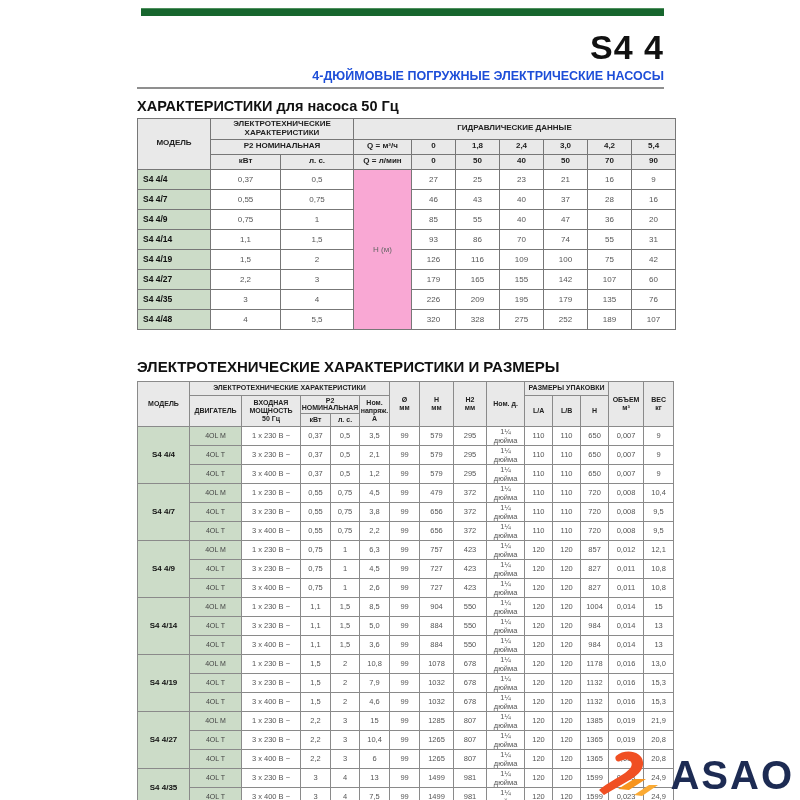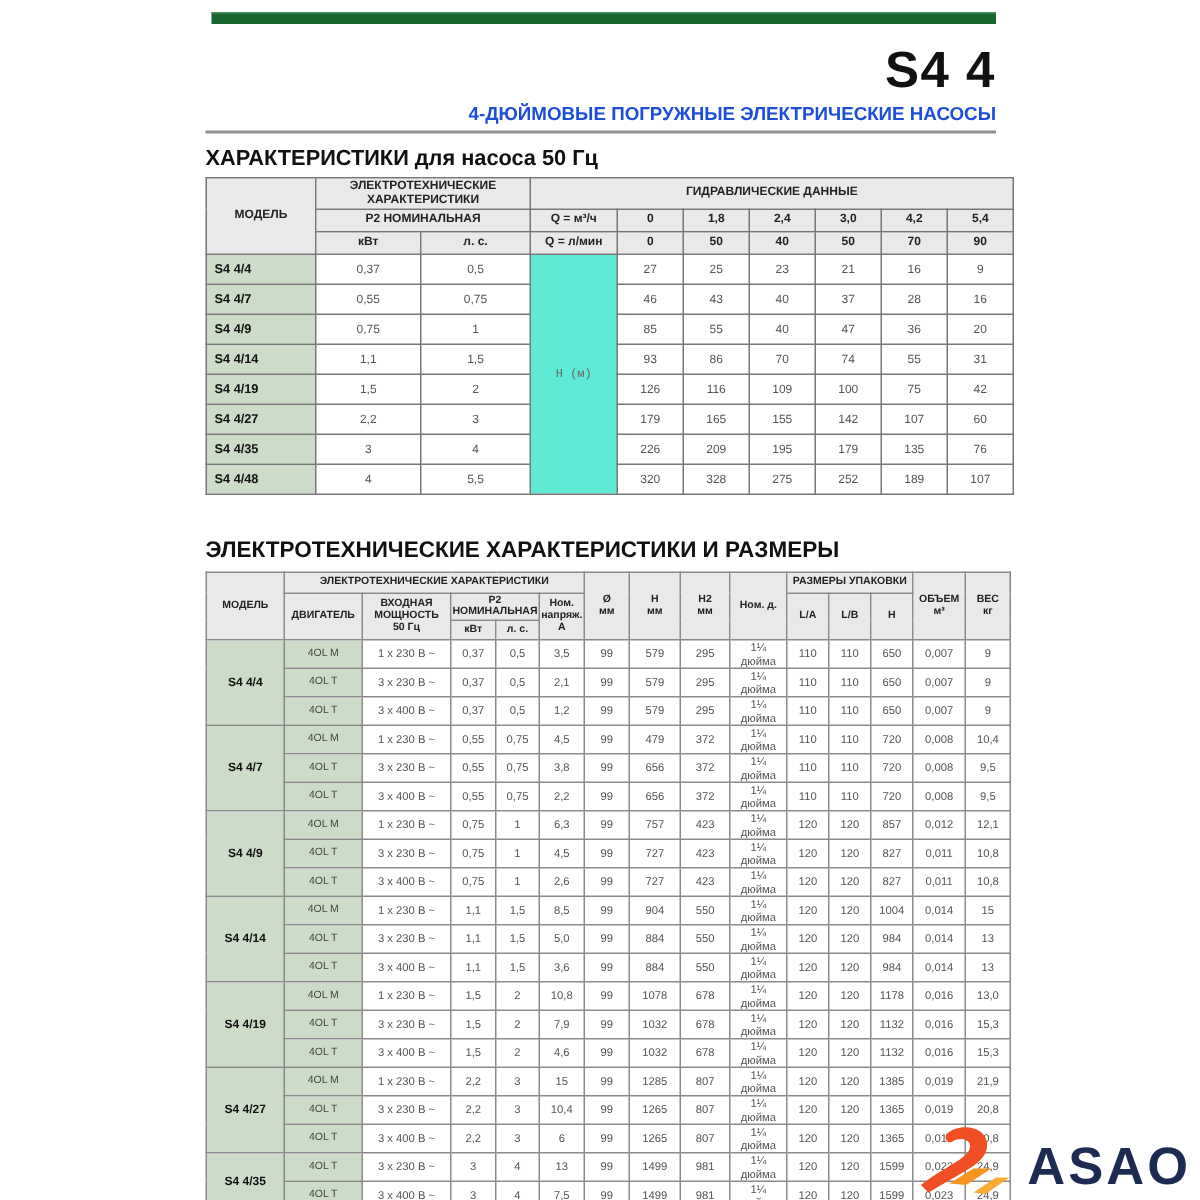--- a/index.html
+++ b/index.html
@@ -17,38 +17,38 @@
   .sec2{font-size:15px;font-weight:bold;margin:28px 0 6px 0;}
 
   table{border-collapse:collapse;width:536px;table-layout:fixed;}
   th,td{overflow:hidden;}
 
   
   .t1 th,.t1 td{border:1px solid #777;text-align:center;vertical-align:middle;}
   .t1 thead th{background:#e9e9e9;font-size:8px;font-weight:bold;color:#222;padding:1px 0;height:12px;line-height:1.1;}
   .t1 tbody td{font-size:8px;color:#555;height:17px;background:#fff;}
   .t1 tbody th.model{background:#ccdcc8;font-size:8.5px;font-weight:bold;text-align:left;padding-left:5px;color:#111;}
-  .t1 td.hm{color:#666;font-size:8px;background:#5eead4;font-family:Liberation Mono, monospace;}
+  .t1 td.hm{color:#666;font-size:8px;background:#f9a8d4;}
   .t1{border:1px solid #333;}
 
   
   .t2 th,.t2 td{border:1px solid #8a8a8a;text-align:center;vertical-align:middle;}
   .t2 thead th{background:#e9e9e9;font-size:7px;font-weight:bold;color:#222;line-height:1.1;padding:1px 0;white-space:pre-line;}
   .t2 thead tr.r1 th{height:11px;}
   .t2 thead tr.r2 th{height:14px;}
   .t2 thead tr.r3 th{height:10px;}
   .t2 tbody td{font-size:7.5px;color:#555;height:15.6px;background:#fff;padding:0 1px;}
   .t2 tbody th.model{background:#ccdcc8;font-size:8px;font-weight:bold;color:#111;}
   .t2 tbody td.motor{background:#ccdcc8;color:#444;font-size:7px;}
   .t2 tbody tr.gs td,.t2 tbody tr.gs th{border-top:1px solid #444;}
   .t2{border:1px solid #333;}
 
   .logo{position:absolute;right:6px;bottom:1px;display:flex;align-items:flex-end;}
   .logo .mark{width:72px;height:48px;margin-right:6px;}
-  .logo .word{font-size:35px;font-weight:bold;color:#1d2b53;letter-spacing:2px;line-height:1;padding-bottom:4px;}
+  .logo .word{font-size:40px;font-weight:bold;color:#1d2b53;letter-spacing:2px;line-height:1;padding-bottom:4px;}
 </style>
 </head>
 <body>
 
 <div class="content">
 
   <div class="greenbar"></div>
 
   <div class="titleblock">
     <div class="prodcode">S4 4</div>

